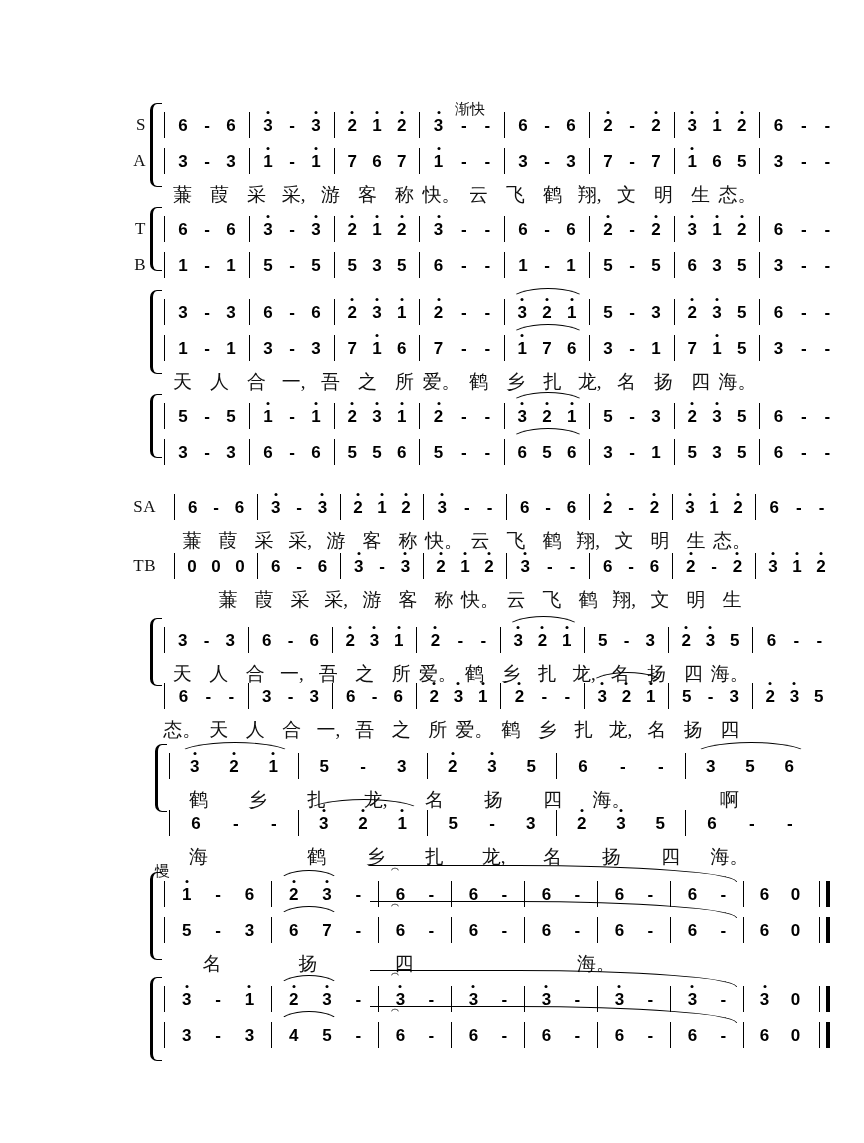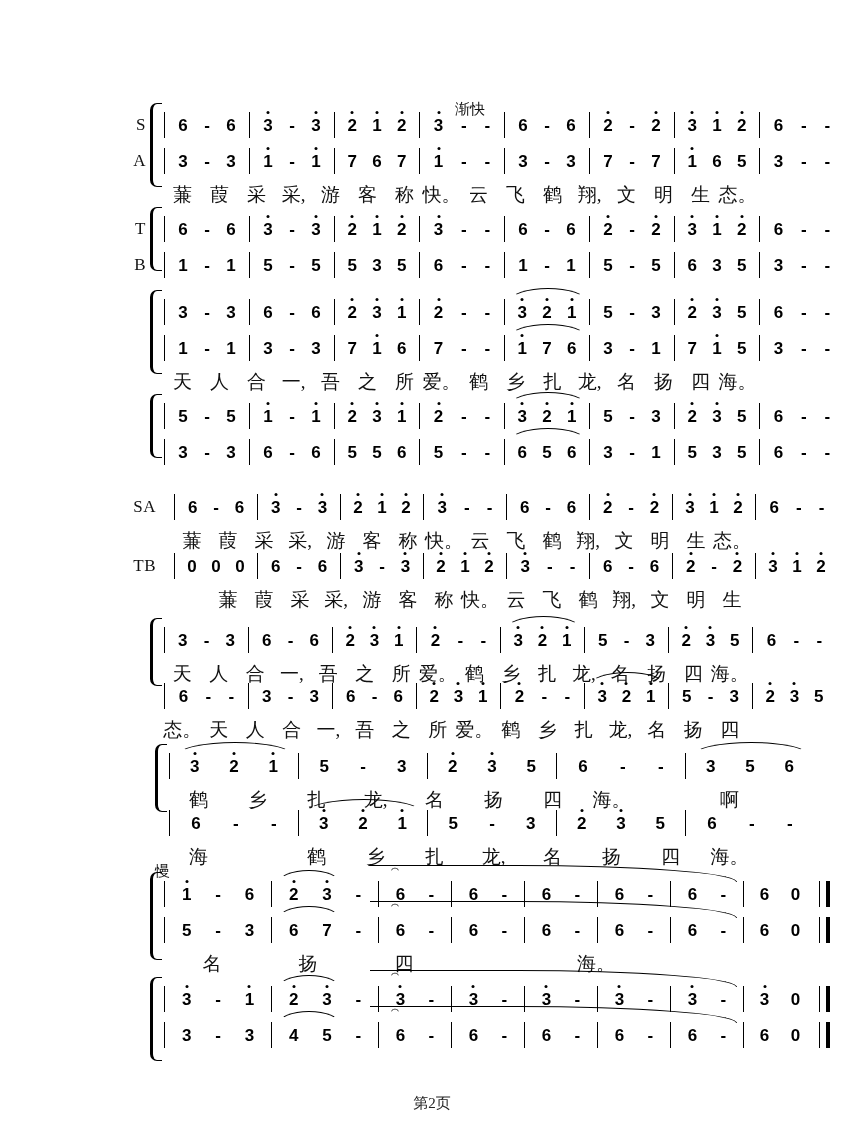--- a/index.html
+++ b/index.html
@@ -1823,14 +1823,13 @@
                 <span class="glyph">0</span>
               </span>
             </div>
             <span class="finalbar"></span>
           </div>
           <div class="longtie" style="left: 220px; width: 366px; top: -11px;"></div>
         </div>
       </div>
     </div>
 
-  <div class="footer">第2页</div>
 </div>
 
 </body></html>

